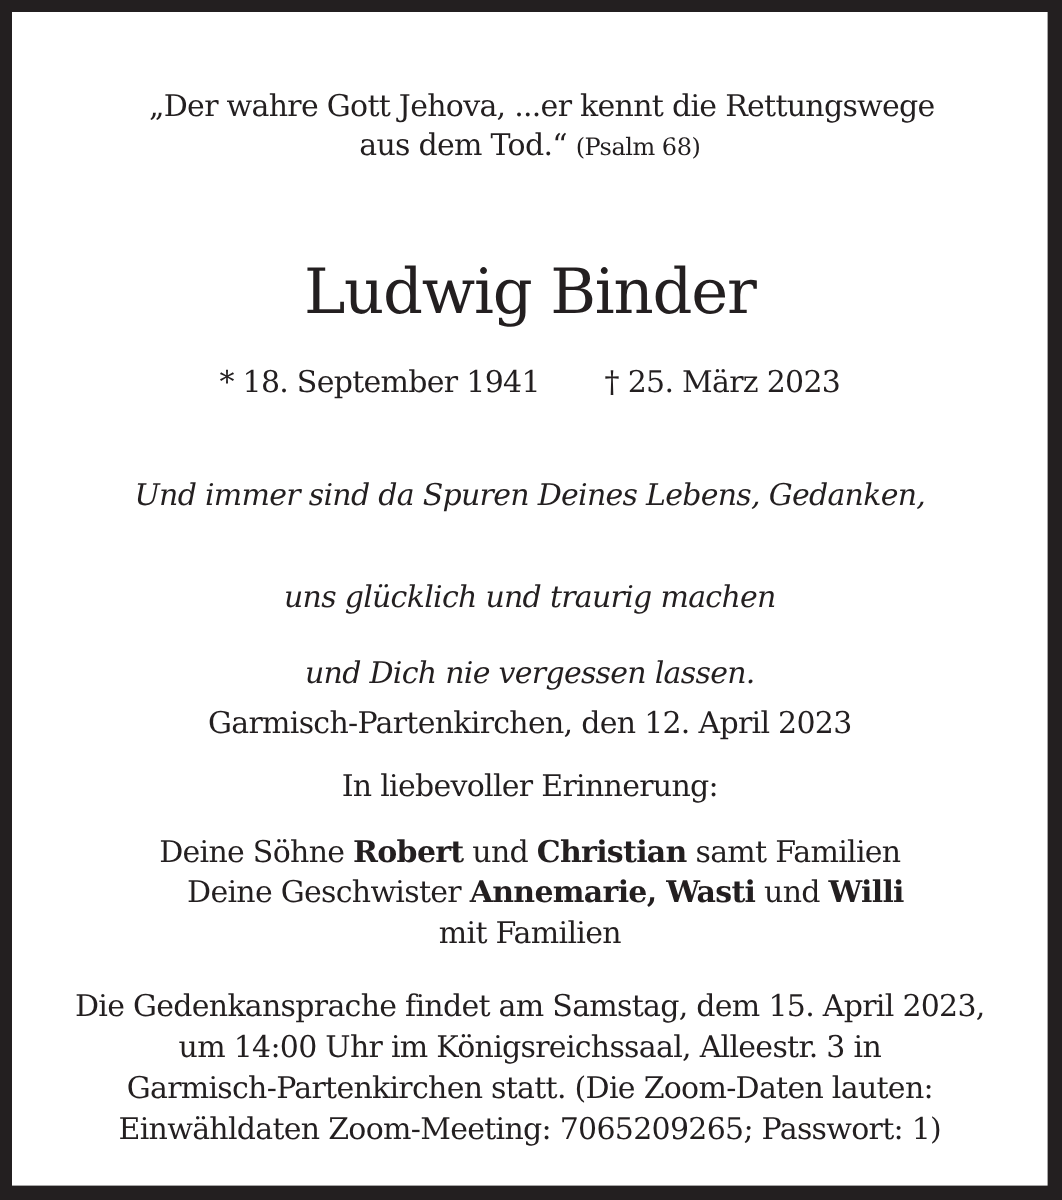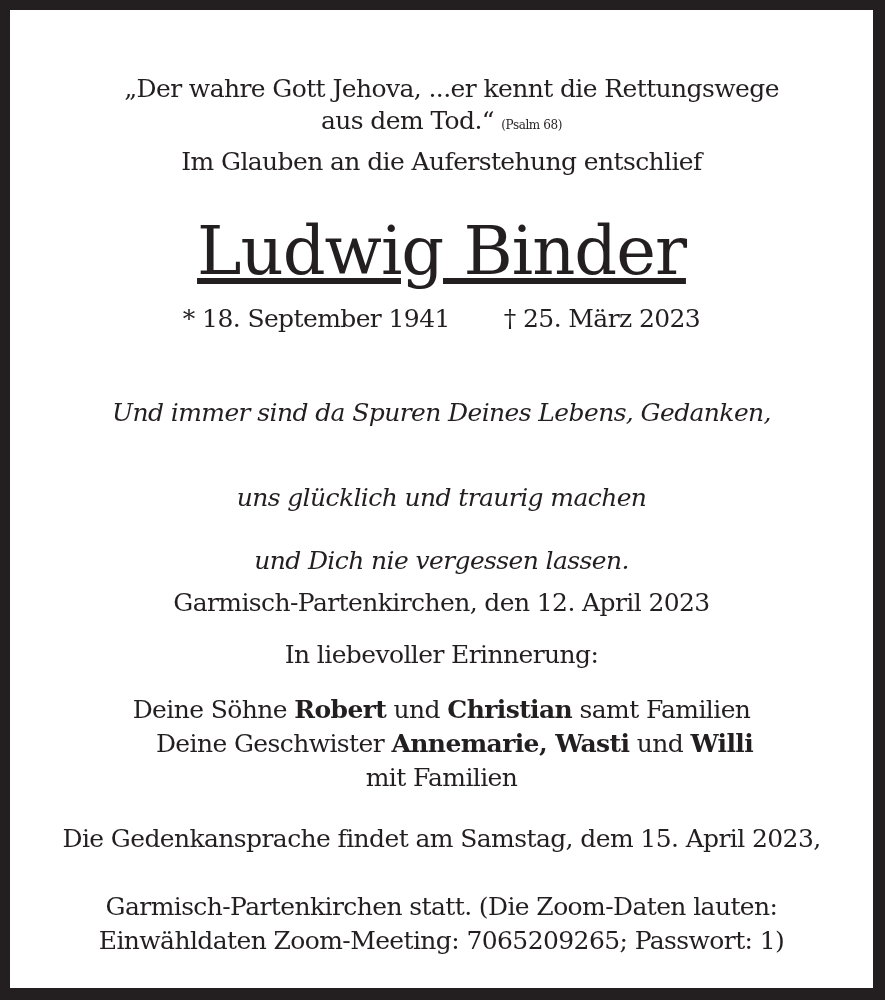--- a/index.html
+++ b/index.html
@@ -19,42 +19,40 @@
     text-align: center;
   }
   .line {
     position: absolute;
     left: 0; right: 0;
     white-space: nowrap;
     font-size: 25px;
     letter-spacing: -0.6px;
     line-height: 1;
   }
-  .small { font-size: 12px; letter-spacing: -0.4px; }
+  .small { font-size: 20px; letter-spacing: -0.4px; }
   .name {
-    font-size: 67px;
+    font-size: 52px;
     letter-spacing: -1px;
     font-weight: normal;
-    text-decoration: underline;
   }
   .it { font-style: italic; }
   b { font-weight: bold; }
   .gap { display: inline-block; width: 54px; }
 </style>
 </head>
 <body>
 
 <div class="card">
 
   <div class="line" style="top:66px;margin-left:20px;">„Der wahre Gott Jehova, ...er kennt die Rettungswege</div>
   <div class="line" style="top:98px;">
     <span>aus dem Tod.“</span>
     <span class="small">(Psalm 68)</span>
   </div>
-  <div class="line" style="top:139px;">Im Glauben an die Auferstehung entschlief</div>
 
   <div class="line name" style="top:208px;">Ludwig Binder</div>
 
   <div class="line" style="top:296px;">
     <span>* 18. September 1941</span><span class="gap"></span><span>† 25. März 2023</span>
   </div>
 
   <div class="line it" style="top:390px;">Und immer sind da Spuren Deines Lebens, Gedanken,</div>
   <div class="line it" style="top:475px;">uns glücklich und traurig machen</div>
   <div class="line it" style="top:538px;">und Dich nie vergessen lassen.</div>
@@ -71,16 +69,17 @@
   </div>
   <div class="line" style="top:721px;padding-left:26px;">
     <span>Deine Geschwister</span>
     <b>Annemarie, Wasti</b>
     <span>und</span>
     <b>Willi</b>
   </div>
   <div class="line" style="top:755px;">mit Familien</div>
 
   <div class="line" style="top:816px;">Die Gedenkansprache findet am Samstag, dem 15. April 2023,</div>
+  <div class="line" style="top:850px;">um 14:00 Uhr im Königsreichssaal, Alleestr. 3 in</div>
   <div class="line" style="top:884px;">Garmisch-Partenkirchen statt. (Die Zoom-Daten lauten:</div>
   <div class="line" style="top:918px;">Einwähldaten Zoom-Meeting: 7065209265; Passwort: 1)</div>
 
 </div>
 
 </body></html>

